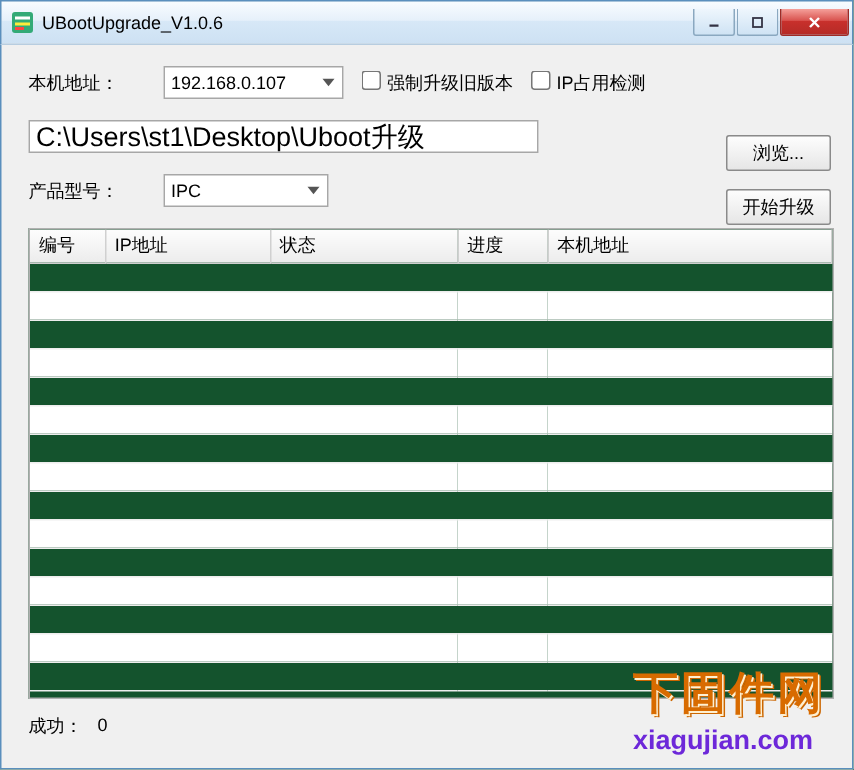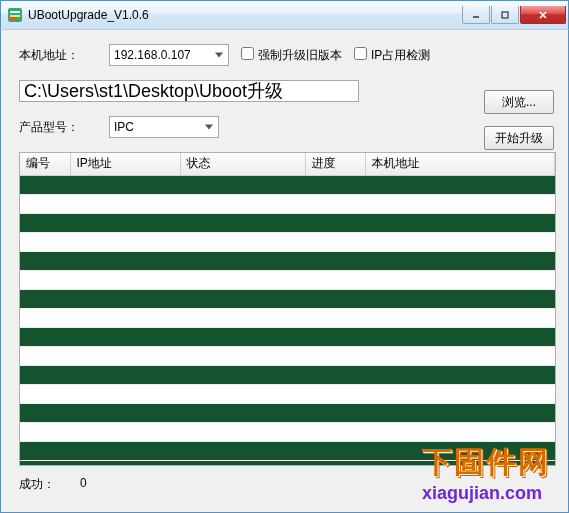--- a/index.html
+++ b/index.html
@@ -30,21 +30,21 @@
 
 .btn { height: 24px; min-width: 60px; padding: 0 10px; border: 1px solid #8a8a8a; background: linear-gradient(to bottom,#fdfdfd,#e6e6e6); border-radius:2px; font-size:12px; cursor:pointer; }
 .btn-col { position:absolute; right: 14px; top: 60px; display:flex; flex-direction:column; gap: 12px; }
 
 .tablewrap { border: 1px solid #b0b0b0; background:#14532d; height: 314px; margin-top: 2px; margin-right: 2px; overflow:hidden; }
 table { width:100%; border-collapse: collapse; table-layout:fixed; }
 thead th { background: linear-gradient(to bottom,#fdfdfd,#ececec); border-right:1px solid #d0d0d0; border-bottom:1px solid #cfcfcf; height:22px; text-align:left; padding:0 6px; font-weight:normal; font-size:12px; color:#000; }
 tbody td { border-bottom:1px solid #ededed; height:19px; padding:0 6px; font-size:12px; }
 tbody tr:nth-child(even) td { background:#fff; }
 
-.status { margin-top: 10px; color:#000; display:flex; gap: 25px; }
+.status { margin-top: 10px; color:#000; display:flex; gap: 10px; }
 
 .watermark { position:absolute; right: 18px; bottom: 8px; text-align:left; pointer-events:none; }
 .watermark .cn { font-family: "SimHei","Microsoft YaHei",sans-serif; font-size: 30px; font-weight:bold; color:#d86b00; text-shadow: 1px 1px 0 #fff0d0, 2px 2px 0 #cc6600; letter-spacing:2px; }
 .watermark .url { font-size: 18px; color:#6d28d9; font-weight:bold; }
 </style>
 </head>
 <body>
 
 <div class="titlebar">
   <span class="appicon">

